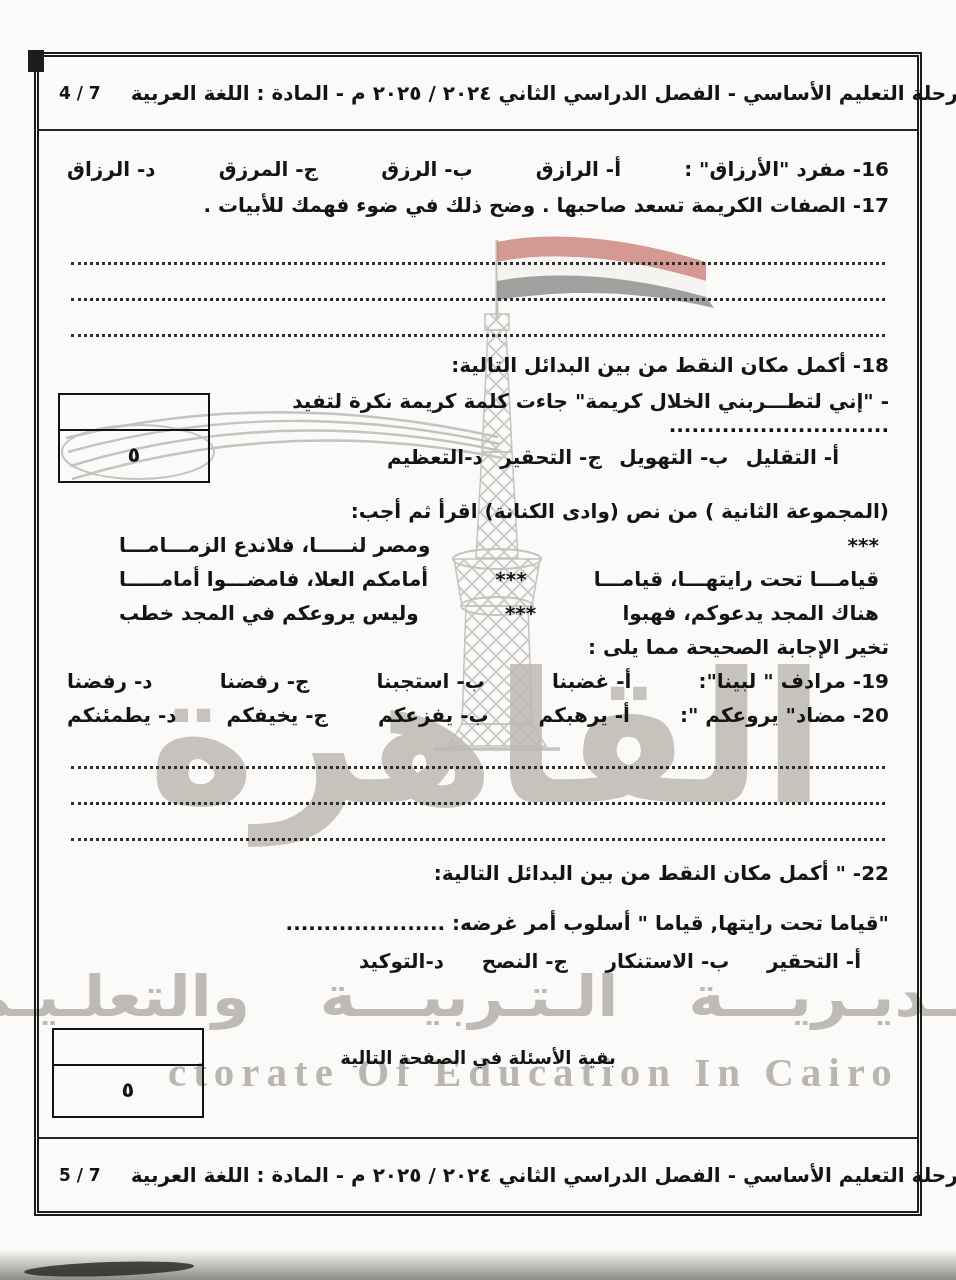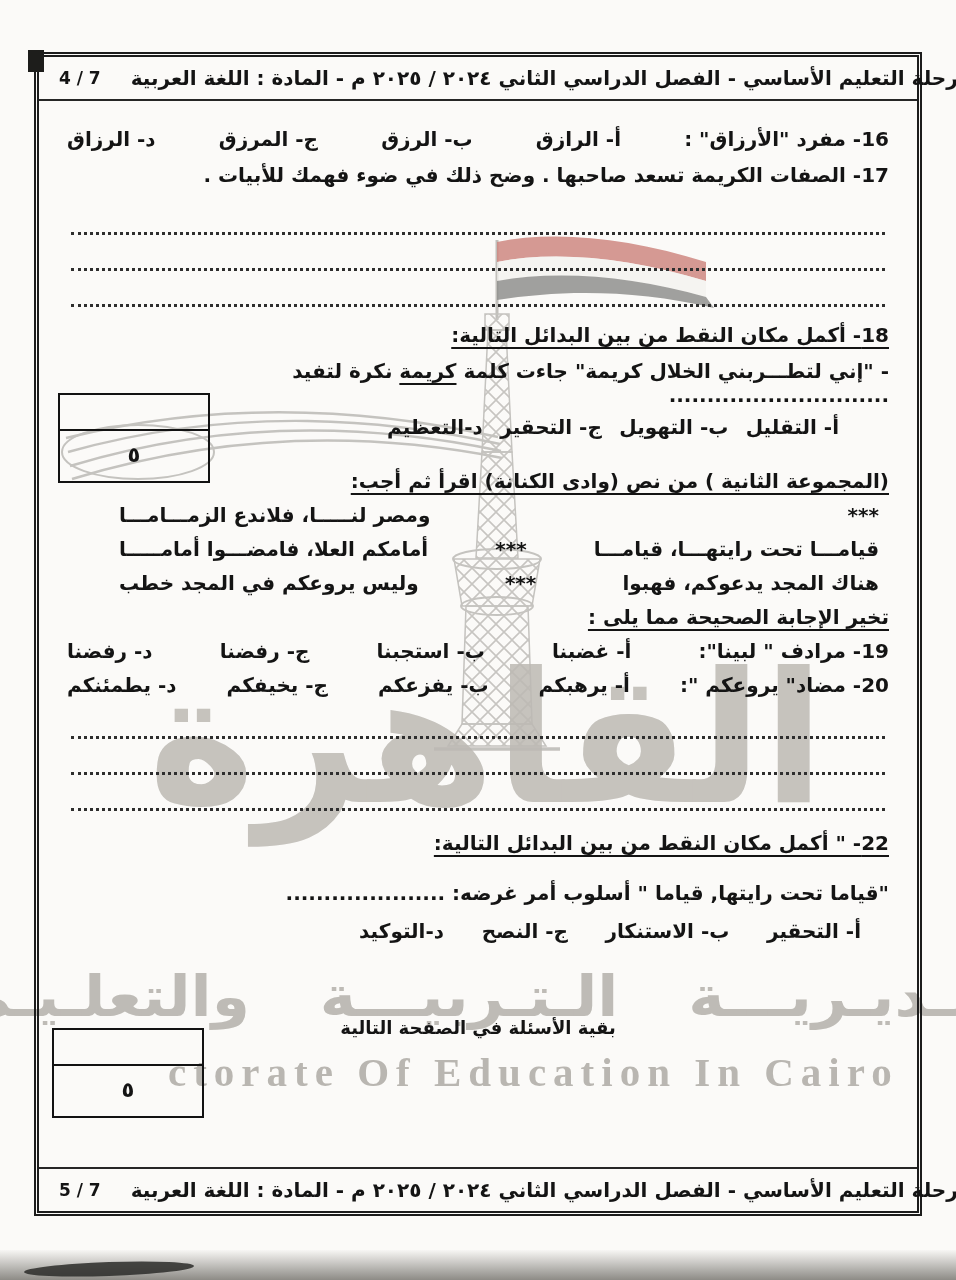--- a/index.html
+++ b/index.html
@@ -32,35 +32,35 @@
     background:linear-gradient(to bottom,rgba(216,214,209,.1),#8d8b86);}
   .scan-smudge{position:absolute;left:24px;bottom:4px;width:170px;height:14px;z-index:4;
     background:#2c2b29;border-radius:50%;transform:rotate(-2deg);opacity:.85;}
   .scan-corner{position:absolute;top:50px;left:28px;width:16px;height:22px;z-index:4;background:#1d1d1b;}
   
   .frame{
     position:absolute;left:34px;right:34px;top:52px;bottom:64px;z-index:1;
     border:5px double #1c1c1c;display:flex;flex-direction:column;
   }
   .hdr,.ftr{
-    display:flex;align-items:center;gap:12px;padding:9px 14px;font-size:15px;
+    display:flex;align-items:center;gap:12px;padding:24px 14px;font-size:15px;
   }
   .hdr{border-bottom:2.5px solid #262626;}
   .ftr{border-top:2.5px solid #262626;}
   .pgnum{font-size:17px;white-space:nowrap;padding:0 6px;}
   .spacer{flex:1;}
   .exam-title{direction:rtl;text-align:right;white-space:nowrap;font-size:20px;}
   
   .content{flex:1;direction:rtl;padding:26px 28px 0 28px;font-size:20px;position:relative;}
   .row{display:flex;justify-content:space-between;align-items:baseline;}
   .q16{margin-bottom:12px;}
   .q17{margin-bottom:12px;}
   .answer-lines{margin-top:4px;}
   .dotline{height:33px;border-bottom:3px dotted #2e2e2e;margin:0 4px;}
-  .u{text-decoration:underline;text-decoration-thickness:2px;text-underline-offset:5px;}
+  .u{text-decoration-thickness:2px;text-underline-offset:5px;}
   .q18-label{margin-top:16px;}
   .q18-sub{margin-top:12px;}
   .q18-opts{margin-top:8px;padding:0 50px 0 320px;}
   .sec2-title{margin-top:30px;}
   .verse{margin-top:10px;padding:0 10px 0 52px;}
   .verse:first-of-type{margin-top:10px;}
   .choose{margin-top:10px;}
   .q19,.q20{margin-top:10px;}
   .q21{margin-top:8px;}
   .answer-lines2{margin-top:6px;}

